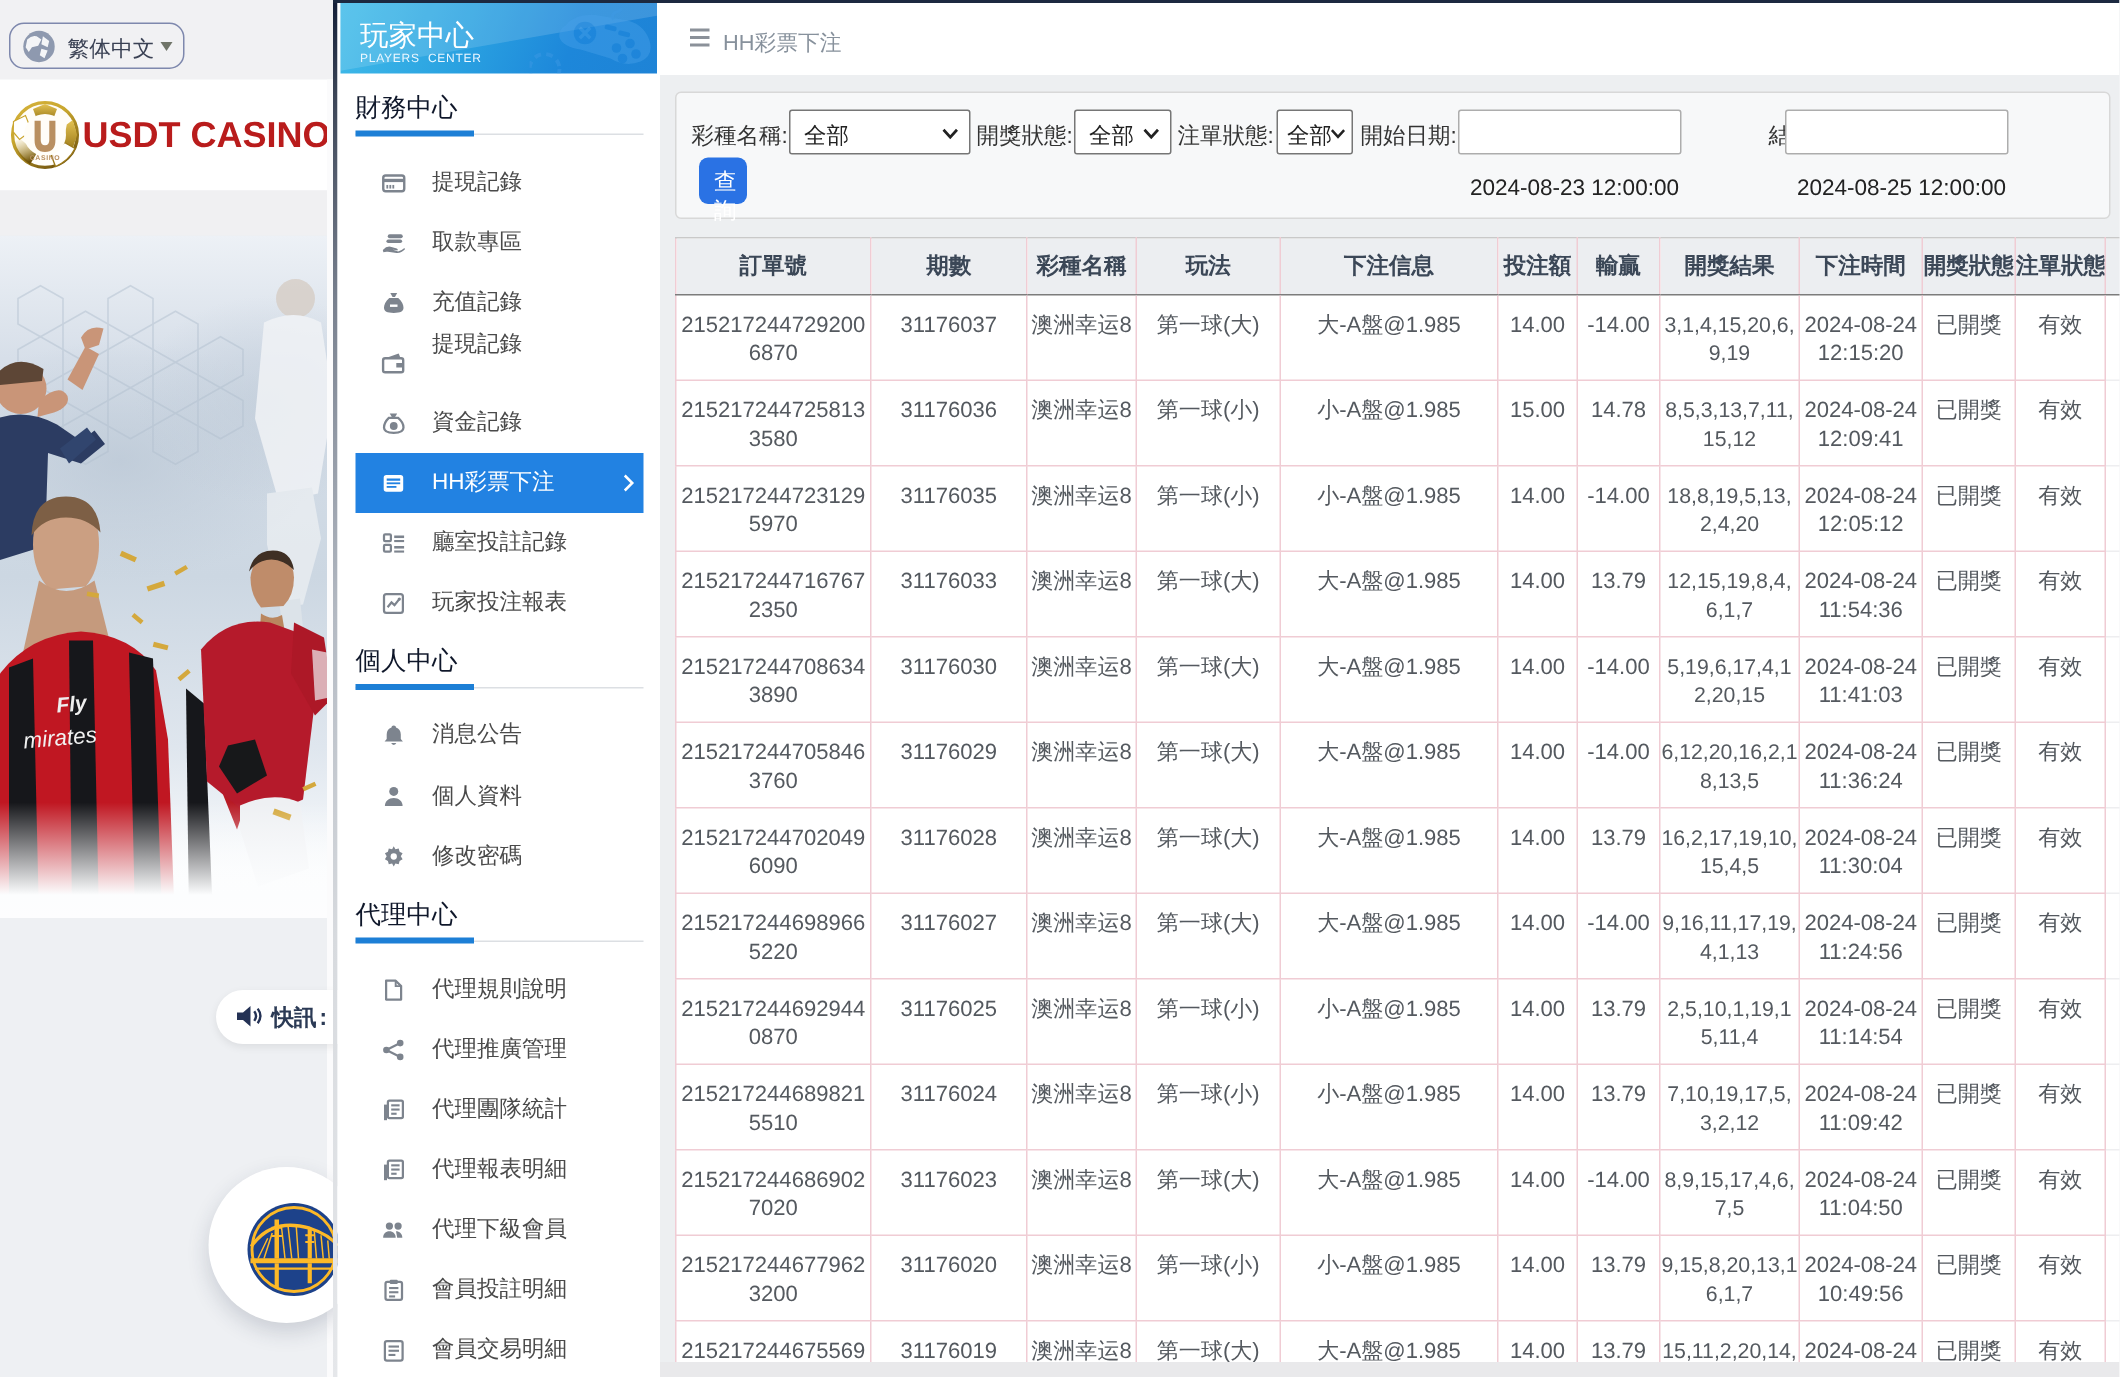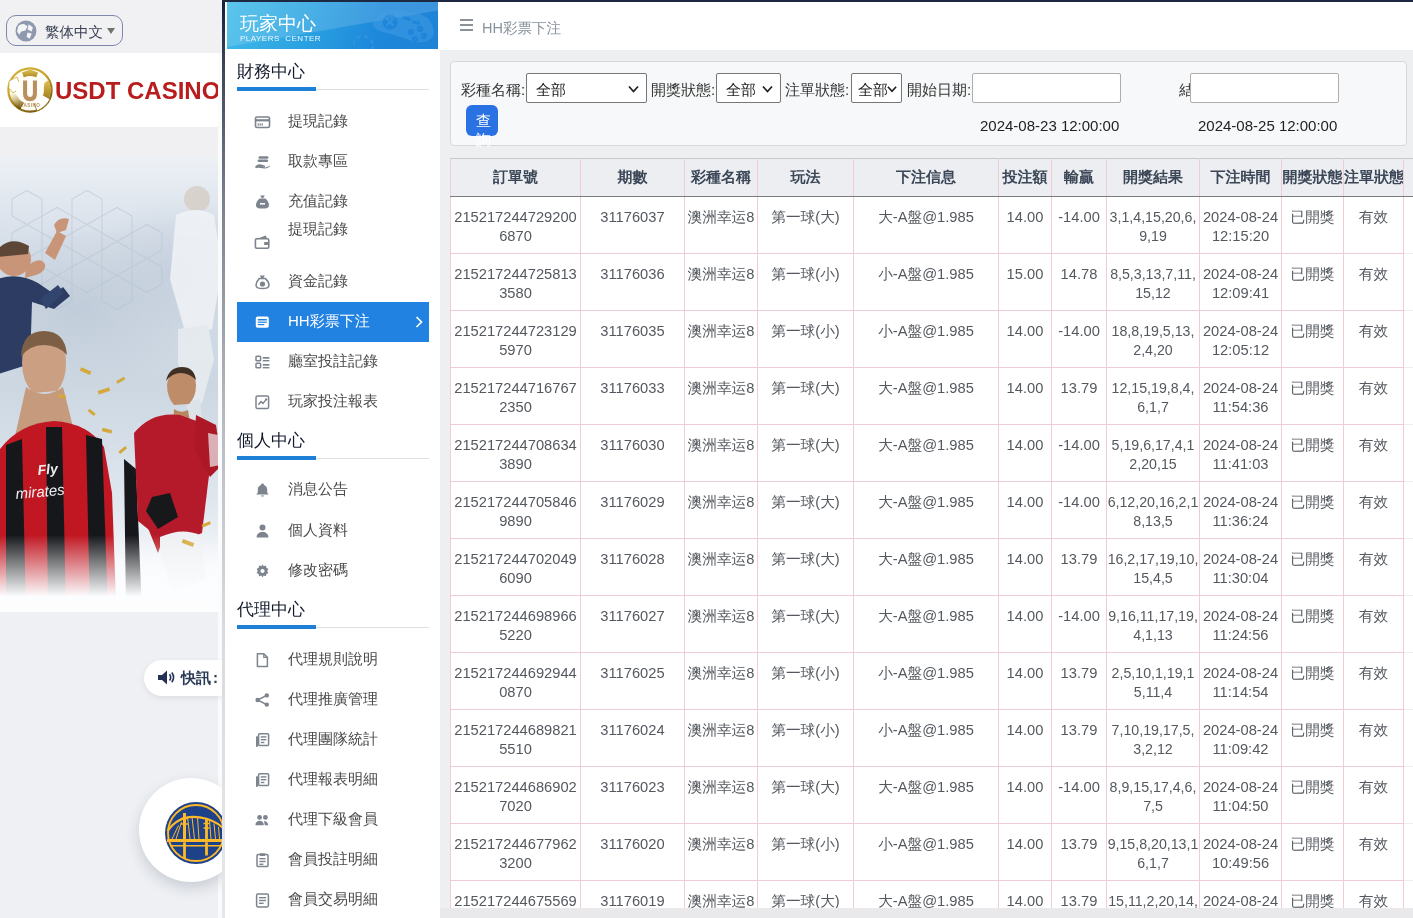--- a/index.html
+++ b/index.html
@@ -556,21 +556,21 @@
           <div>2024-08-24</div>
           <div>11:41:03</div>
         </td>
         <td>已開獎</td>
         <td>有效</td>
         <td></td>
       </tr>
 <tr>
         <td>
           <div>215217244705846</div>
-          <div>9890</div>
+          <div>3760</div>
         </td>
         <td>31176029</td>
         <td>澳洲幸运8</td>
         <td>第一球(大)</td>
         <td>大-A盤@1.985</td>
         <td>14.00</td>
         <td>-14.00</td>
         <td class="res">
           <div>6,12,20,16,2,1</div>
           <div>8,13,5</div>

